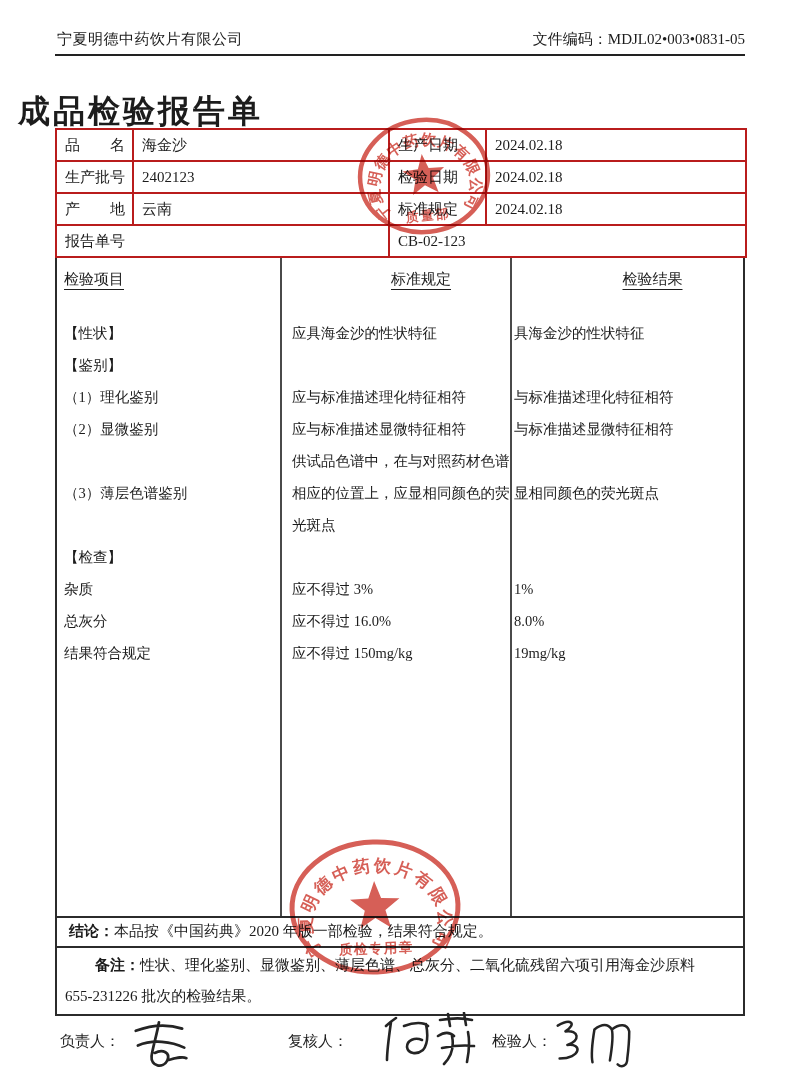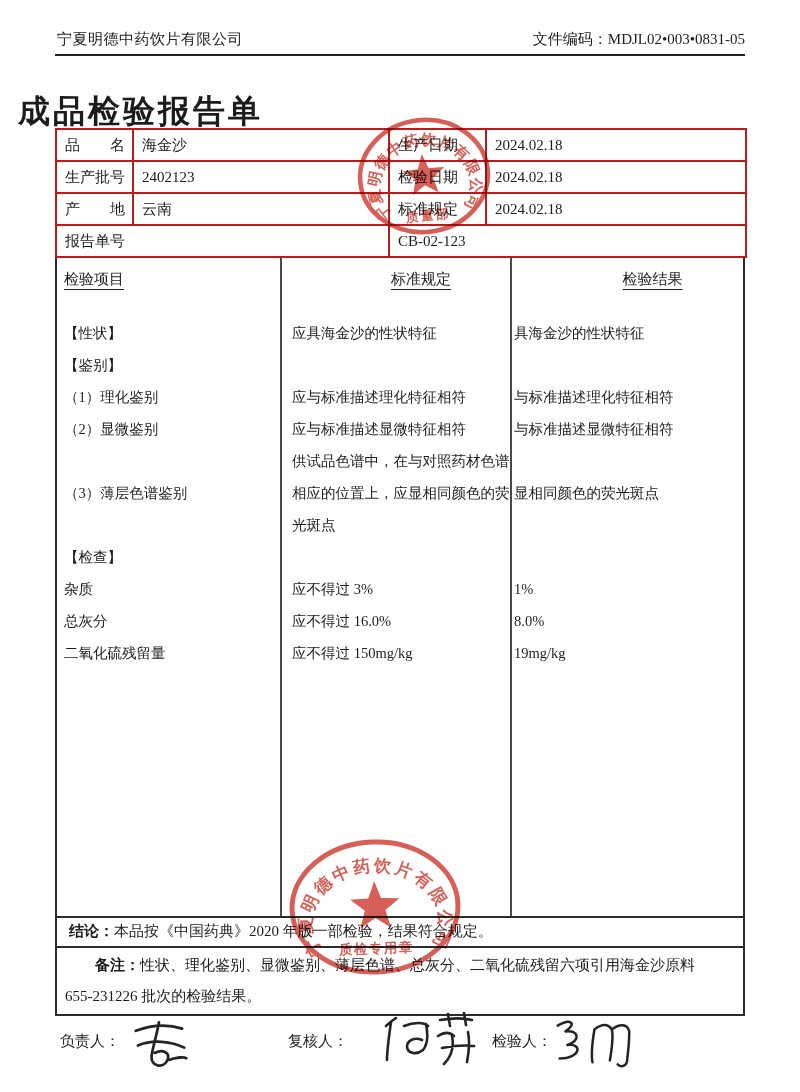--- a/index.html
+++ b/index.html
@@ -137,21 +137,21 @@
         <div class="ci">杂质</div>
         <div class="cs">应不得过 3%</div>
         <div class="cr">1%</div>
       </div>
       <div class="irow">
         <div class="ci">总灰分</div>
         <div class="cs">应不得过 16.0%</div>
         <div class="cr">8.0%</div>
       </div>
       <div class="irow">
-        <div class="ci">二氧化硫残留量</div>
+        <div class="ci">结果符合规定</div>
         <div class="cs">应不得过 150mg/kg</div>
         <div class="cr">19mg/kg</div>
       </div>
     </div>
   </div>
 
   <div class="concl"><b class="lab">结论：</b><span>本品按《中国药典》2020 年版一部检验，结果符合规定。</span></div>
 
   <div class="remark">
     <div class="l1"><b class="lab">备注：</b><span>性状、理化鉴别、显微鉴别、薄层色谱、总灰分、二氧化硫残留六项引用海金沙原料</span></div>

